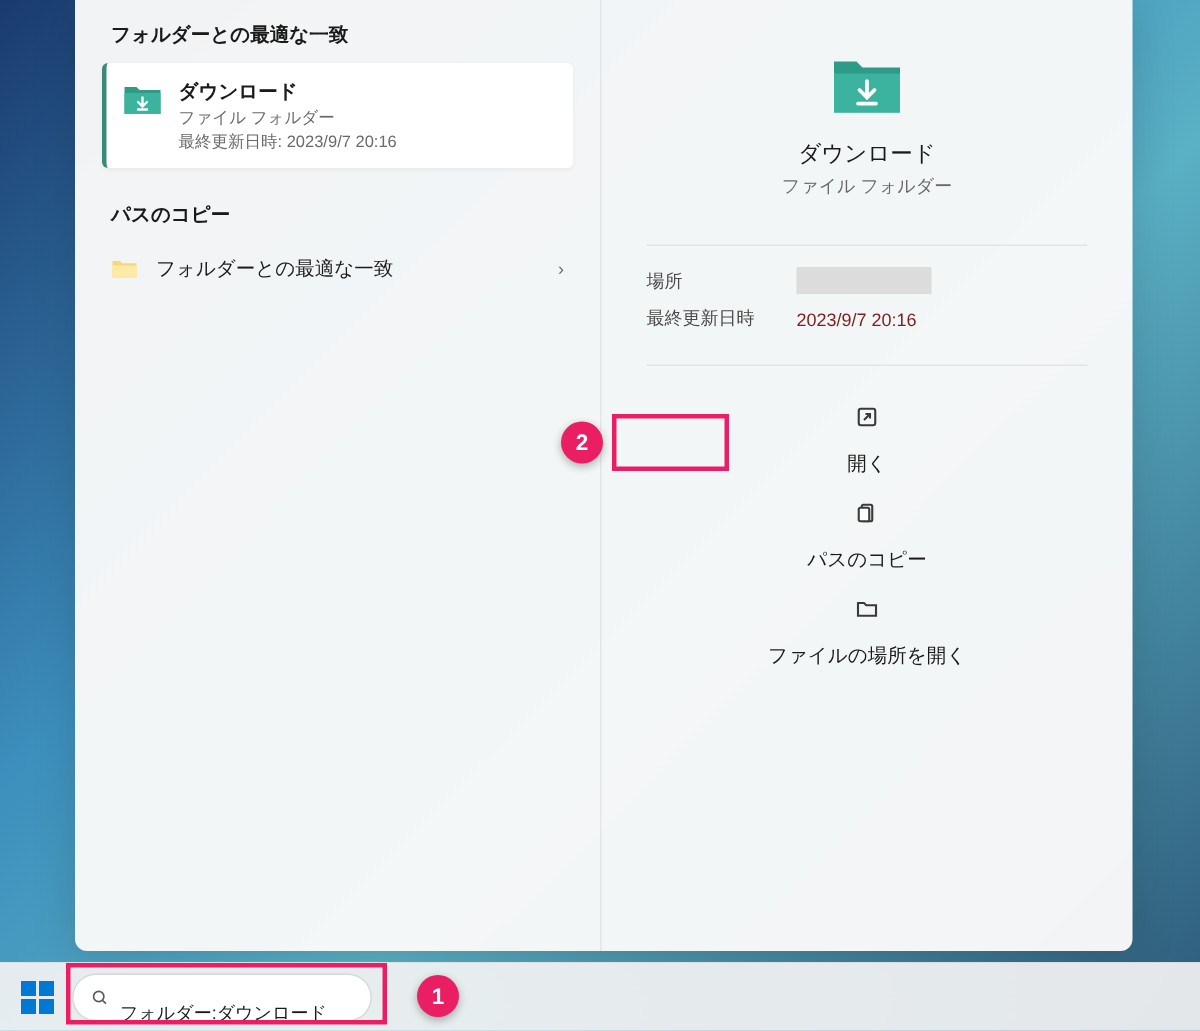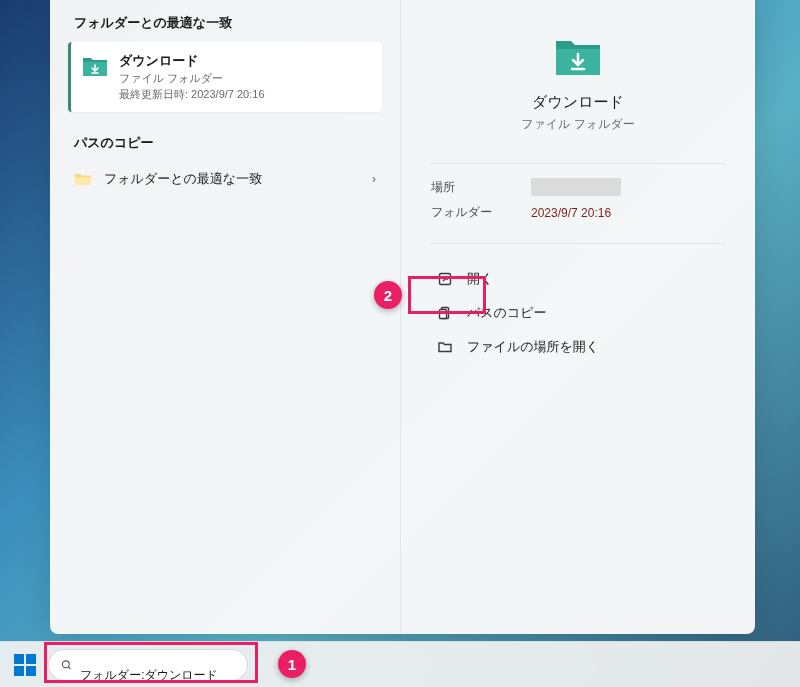--- a/index.html
+++ b/index.html
@@ -112,20 +112,21 @@
     .divider2 { height: 1px; background: #e5e5e5; margin: 14px 0 18px 0; }
     .action-row {
       display: flex;
       align-items: center;
       gap: 14px;
       font-size: 13px;
       color: #1a1a1a;
       padding: 8px 6px;
       cursor: pointer;
       border-radius: 4px;
+      flex-direction: column;
     }
     .action-icon { width: 16px; height: 16px; display: flex; align-items: center; justify-content: center; color: #3a3a3a; }
     .taskbar {
       position: absolute;
       bottom: 0;
       left: 0;
       right: 0;
       height: 46px;
       background: rgba(243, 243, 243, 0.92);
       backdrop-filter: blur(20px);
@@ -239,21 +240,21 @@
       <div class="preview-subtitle">ファイル フォルダー</div>
     </div>
 
     <div class="divider"></div>
 
     <div class="meta-row">
       <div class="meta-label">場所</div>
       <div class="redacted"></div>
     </div>
     <div class="meta-row">
-      <div class="meta-label">フォルダー</div>
+      <div class="meta-label">最終更新日時</div>
       <div class="meta-value">2023/9/7 20:16</div>
     </div>
 
     <div class="divider2"></div>
 
     <div class="action-row">
       <span class="action-icon">
         <svg width="16" height="16" viewBox="0 0 16 16" fill="none" stroke="currentColor" stroke-width="1.4">
           <rect x="2.5" y="2.5" width="11" height="11" rx="1.5"></rect>
           <path d="M6 10 L10 6 M7 6 L10 6 L10 9"></path>

